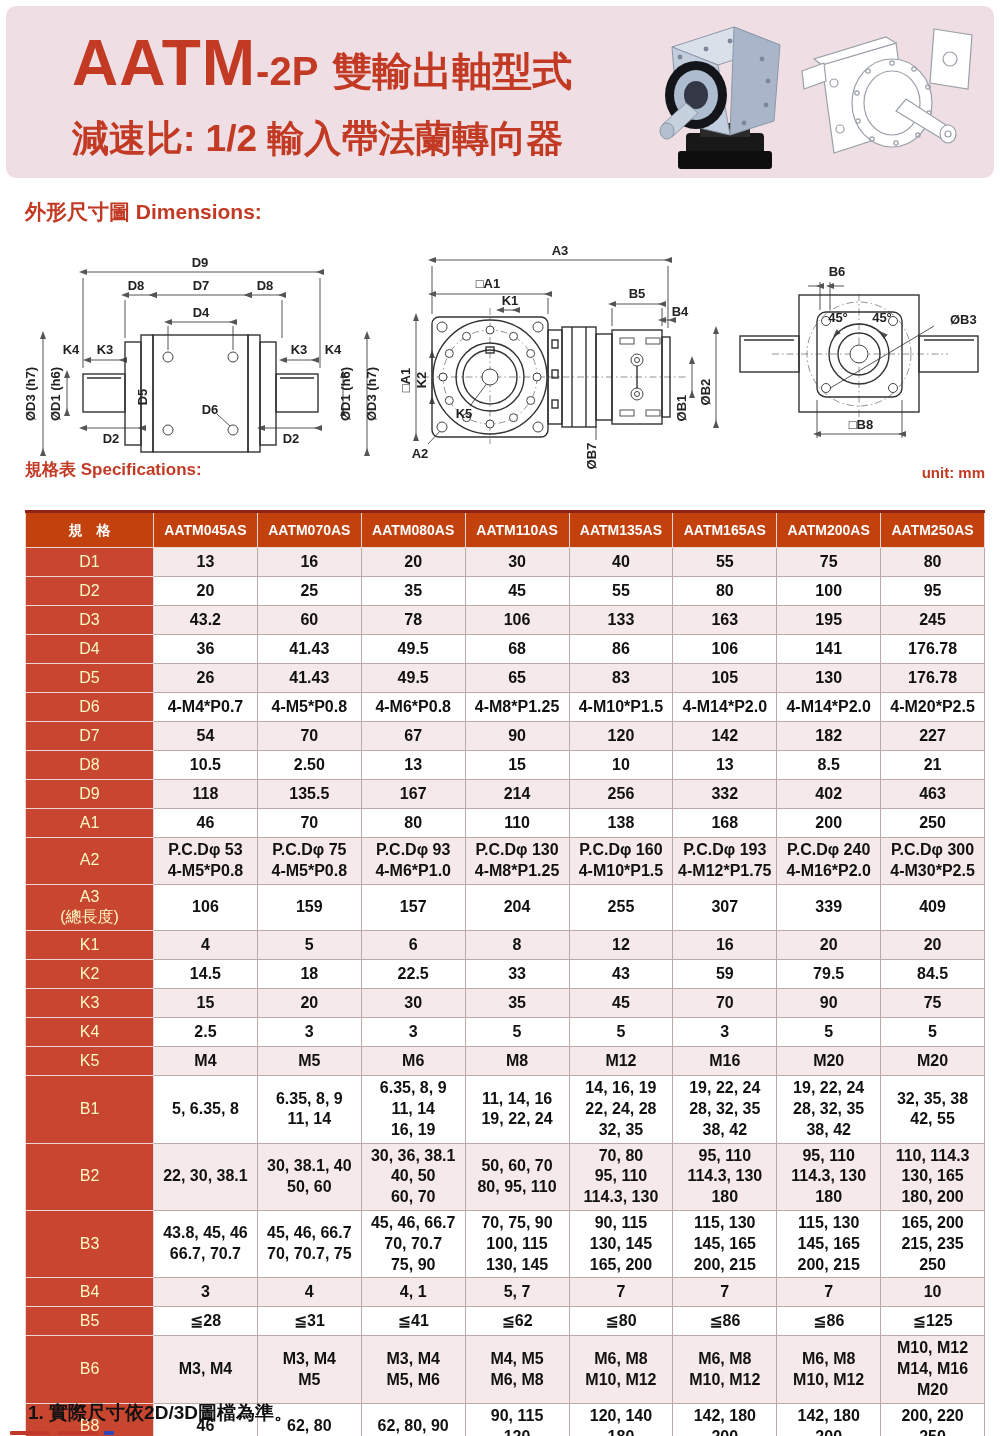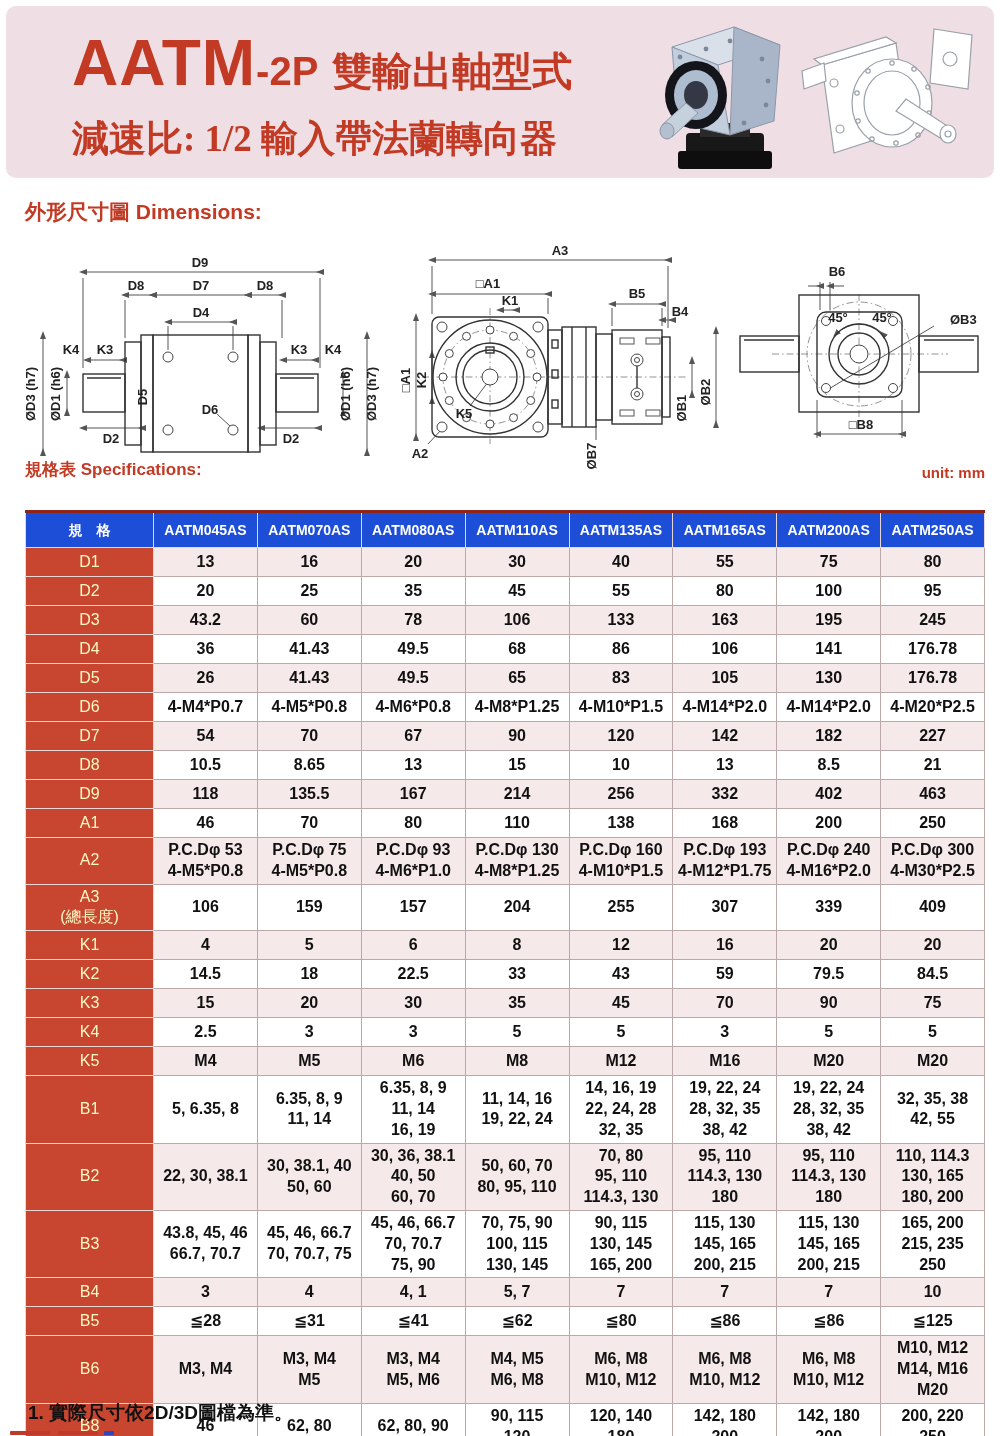--- a/index.html
+++ b/index.html
@@ -6,42 +6,42 @@
   .page{position:relative;width:1000px;height:1436px;overflow:hidden;background:#fff;
         font-family:"Liberation Sans","DejaVu Sans",sans-serif;}
   
   .hero{position:absolute;left:6px;top:6px;width:988px;height:172px;background:#efdfe4;
         border-radius:10px;display:flex;justify-content:space-between;align-items:center;}
   .hero-text{padding:6px 0 0 30px;color:#c23a24;margin-left:36px;}
   .hero-line1{white-space:nowrap;}
   .hero-model{font-size:64px;font-weight:bold;letter-spacing:1px;}
   .hero-suffix{font-size:40px;font-weight:bold;}
   .hero-type{font-size:40px;font-weight:bold;margin-left:14px;}
-  .hero-line2{font-size:37px;font-weight:bold;margin-top:14px;white-space:nowrap;font-family:Liberation Serif, serif;}
+  .hero-line2{font-size:37px;font-weight:bold;margin-top:14px;white-space:nowrap;}
   .hero-art{margin-right:10px;}
   
   .dim-heading{position:absolute;left:25px;top:198px;color:#c23a24;font-size:21px;font-weight:bold;}
   .spec-head{position:absolute;left:25px;top:458px;width:960px;display:flex;
              justify-content:space-between;align-items:flex-end;color:#c23a24;}
   .spec-title{font-size:17px;font-weight:bold;}
   .spec-unit{font-size:15px;font-weight:bold;}
   
   .diagrams{position:absolute;left:0;top:242px;width:1000px;height:244px;}
   .diagrams svg{position:absolute;top:0;}
   svg text{font-family:"Liberation Sans","DejaVu Sans",sans-serif;font-size:13px;font-weight:bold;fill:#222;}
   .thin{stroke:#555;stroke-width:1;fill:none;}
   .thin2{stroke:#333;stroke-width:1.4;fill:none;}
   .dash{stroke:#777;stroke-width:0.8;fill:none;stroke-dasharray:7 3 1.5 3;}
   .hole{stroke:#444;stroke-width:1;fill:#fff;}
   
   table.spec{position:absolute;left:25px;top:510px;width:960px;border-collapse:collapse;
              table-layout:fixed;border-top:3px solid #8e2418;}
   table.spec th,table.spec td{border:1px solid #bba9a9;text-align:center;vertical-align:middle;
              white-space:pre-line;line-height:1.3;padding:2px 1px;}
-  table.spec thead th{background:#1d4ed8;color:#fff;font-size:14px;font-weight:bold;height:30px;
+  table.spec thead th{background:#c2410c;color:#fff;font-size:14px;font-weight:bold;height:30px;
              border:1px solid #e9d7d7;}
   table.spec tbody th{background:#c8452f;color:#fef9c3;font-size:16px;font-weight:normal;
              border:1px solid #e9d7d7;}
   table.spec td{font-size:16px;font-weight:600;color:#111;height:24px;}
   table.spec col.c0{width:128px;}
   table.spec tbody tr:nth-child(odd) td{background:#f6e9ea;}
   table.spec tbody tr:nth-child(even) td{background:#ffffff;}
   
   .footnotes{position:absolute;left:28px;top:1400px;display:flex;gap:48px;color:#111;
              font-size:19px;font-weight:600;white-space:nowrap;text-align:center;}
@@ -426,21 +426,21 @@
           <td>67</td>
           <td>90</td>
           <td>120</td>
           <td>142</td>
           <td>182</td>
           <td>227</td>
         </tr>
         <tr>
           <th>D8</th>
           <td>10.5</td>
-          <td>8.65</td>
+          <td>2.50</td>
           <td>13</td>
           <td>15</td>
           <td>10</td>
           <td>13</td>
           <td>8.5</td>
           <td>21</td>
         </tr>
         <tr>
           <th>D9</th>
           <td>118</td>

